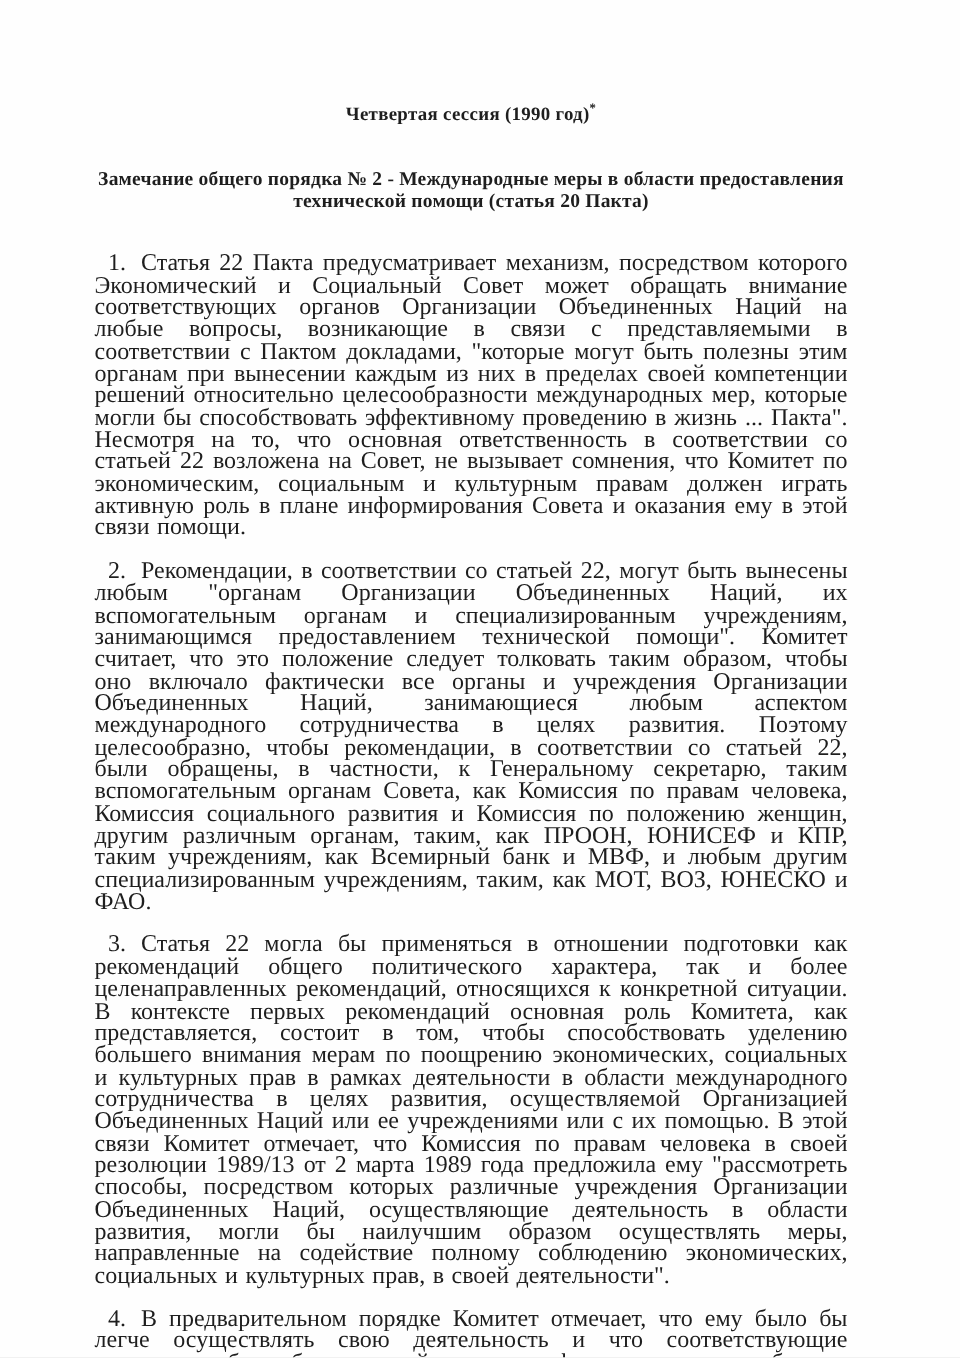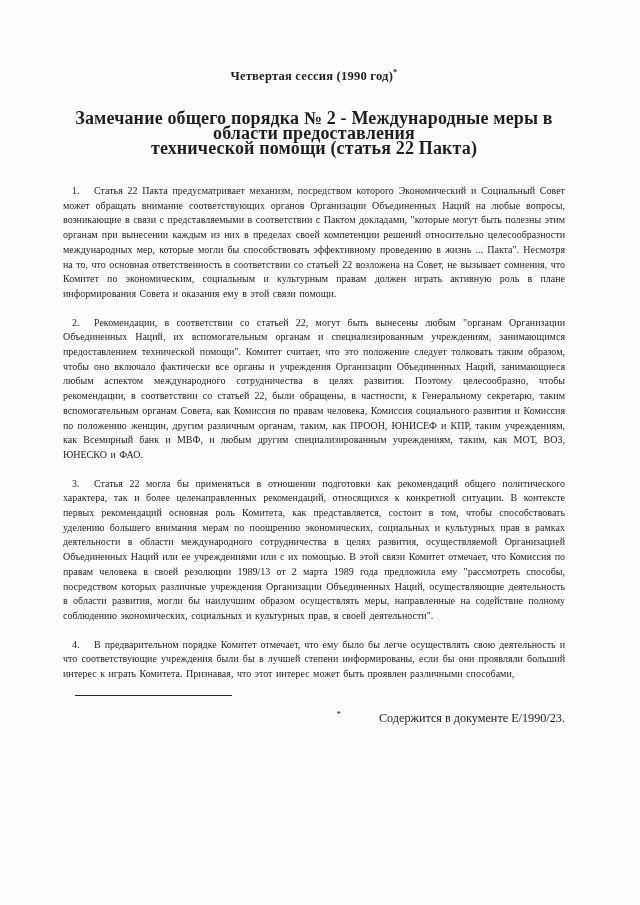--- a/index.html
+++ b/index.html
@@ -33,31 +33,31 @@
   }
   .fn-ref {
     font-size: 8.5px;
     vertical-align: super;
     line-height: 0;
   }
   .doc-title {
     margin-top: 27px;
     text-align: center;
     font-weight: bold;
-    font-size: 18px;
+    font-size: 13px;
     line-height: 15px;
     letter-spacing: 0.15px;
   }
   .paragraphs {
     margin-top: 0;
   }
   .para {
     margin: 14px 0 0 0;
     text-align: justify;
-    font-size: 10px;
+    font-size: 16px;
     line-height: 14.7px;
     text-indent: 9px;
     word-spacing: 1px;
   }
   .para.first {
     margin-top: 28px;
   }
   .para-num {
     display: inline-block;
     width: 22px;
@@ -91,21 +91,21 @@
 
 <div class="page">
   <div class="content">
 
     <div class="session-title">
       <span>Четвертая сессия (1990 год)</span><span class="fn-ref">*</span>
     </div>
 
     <div class="doc-title">
       <div>Замечание общего порядка № 2 - Международные меры в области предоставления</div>
-      <div>технической помощи (статья 22 Пакта)</div>
+      <div>технической помощи (статья 20 Пакта)</div>
     </div>
 
     <div class="paragraphs">
       <p class="para first"><span class="para-num">1.</span><span>Статья 22 Пакта предусматривает механизм, посредством которого Экономический и Социальный Совет может обращать внимание соответствующих органов Организации Объединенных Наций на любые вопросы, возникающие в связи с представляемыми в соответствии с Пактом докладами, "которые могут быть полезны этим органам при вынесении каждым из них в пределах своей компетенции решений относительно целесообразности международных мер, которые могли бы способствовать эффективному проведению в жизнь ... Пакта". Несмотря на то, что основная ответственность в соответствии со статьей 22 возложена на Совет, не вызывает сомнения, что Комитет по экономическим, социальным и культурным правам должен играть активную роль в плане информирования Совета и оказания ему в этой связи помощи.</span></p>
 
       <p class="para"><span class="para-num">2.</span><span>Рекомендации, в соответствии со статьей 22, могут быть вынесены любым "органам Организации Объединенных Наций, их вспомогательным органам и специализированным учреждениям, занимающимся предоставлением технической помощи". Комитет считает, что это положение следует толковать таким образом, чтобы оно включало фактически все органы и учреждения Организации Объединенных Наций, занимающиеся любым аспектом международного сотрудничества в целях развития. Поэтому целесообразно, чтобы рекомендации, в соответствии со статьей 22, были обращены, в частности, к Генеральному секретарю, таким вспомогательным органам Совета, как Комиссия по правам человека, Комиссия социального развития и Комиссия по положению женщин, другим различным органам, таким, как ПРООН, ЮНИСЕФ и КПР, таким учреждениям, как Всемирный банк и МВФ, и любым другим специализированным учреждениям, таким, как МОТ, ВОЗ, ЮНЕСКО и ФАО.</span></p>
 
       <p class="para"><span class="para-num">3.</span><span>Статья 22 могла бы применяться в отношении подготовки как рекомендаций общего политического характера, так и более целенаправленных рекомендаций, относящихся к конкретной ситуации. В контексте первых рекомендаций основная роль Комитета, как представляется, состоит в том, чтобы способствовать уделению большего внимания мерам по поощрению экономических, социальных и культурных прав в рамках деятельности в области международного сотрудничества в целях развития, осуществляемой Организацией Объединенных Наций или ее учреждениями или с их помощью. В этой связи Комитет отмечает, что Комиссия по правам человека в своей резолюции 1989/13 от 2 марта 1989 года предложила ему "рассмотреть способы, посредством которых различные учреждения Организации Объединенных Наций, осуществляющие деятельность в области развития, могли бы наилучшим образом осуществлять меры, направленные на содействие полному соблюдению экономических, социальных и культурных прав, в своей деятельности".</span></p>
 
       <p class="para"><span class="para-num">4.</span><span>В предварительном порядке Комитет отмечает, что ему было бы легче осуществлять свою деятельность и что соответствующие учреждения были бы в лучшей степени информированы, если бы они проявляли больший интерес к играть Комитета. Признавая, что этот интерес может быть проявлен различными способами,</span></p>

